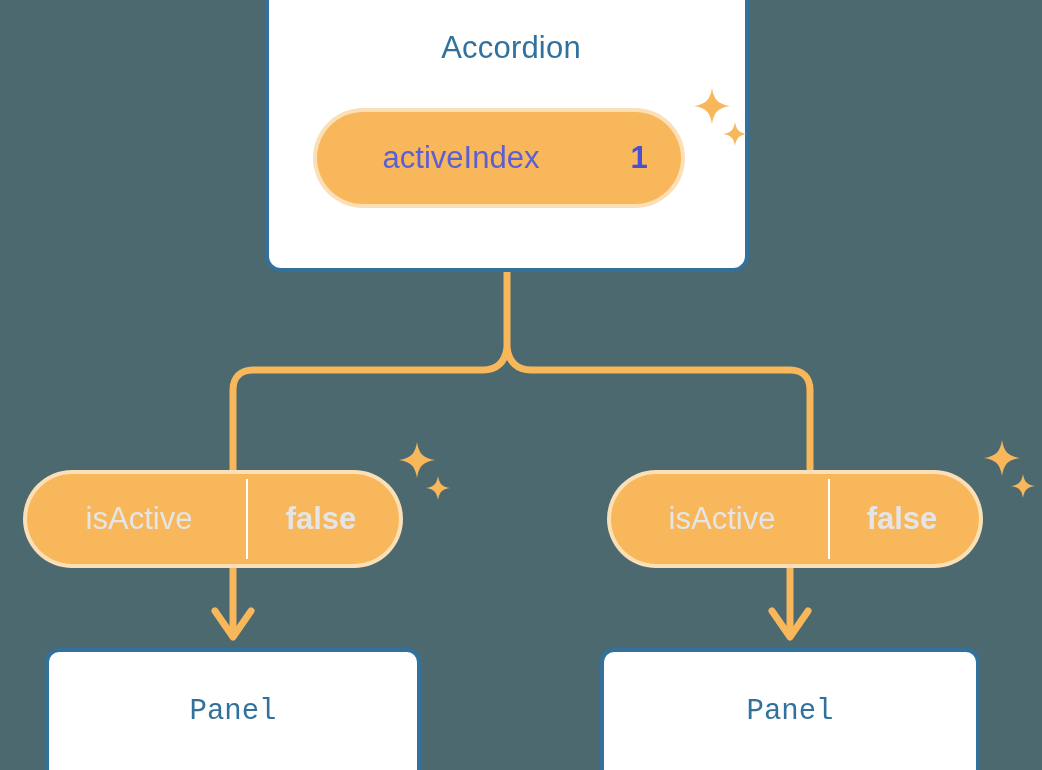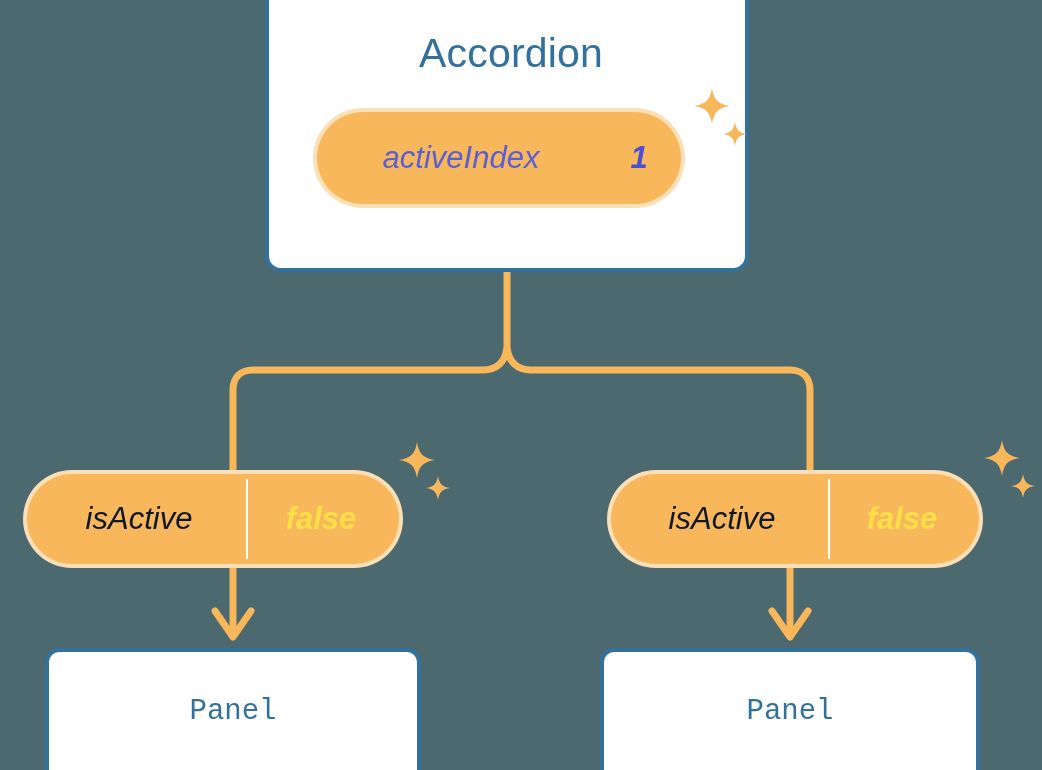--- a/index.html
+++ b/index.html
@@ -20,33 +20,32 @@
     position:absolute;
     background:#ffffff;
     border:4px solid #31719b;
     border-radius:16px;
     z-index:2;
   }
   #accordion-card{ left:265px; top:0px; width:484px; height:272px; border-top:none; border-radius:0 0 16px 16px; }
   .card-title{
     position:absolute; left:8px; right:0; top:30px;
     text-align:center;
-    font-size:41px;
+    font-size:31px;
     color:#31719b;
     letter-spacing:.2px;
   }
 
   
   .pill{
     position:absolute;
     display:flex;
     align-items:stretch;
     border-radius:999px;
     z-index:3;
-    font-style:italic;
   }
   
   .pill::before{
     content:"";
     position:absolute;
     left:-9px; top:-9px; right:-9px; bottom:-9px;
     border-radius:999px;
     background:#fbdfb6;
     z-index:-2;
   }
@@ -76,22 +75,22 @@
   }
   #state-pill .pill-val{
     flex:1 1 auto;
     border-left:2px solid #f8b75a;
     border-radius:0 999px 999px 0;
     font-size:31px; font-weight:bold; color:#4a4fd4;
   }
 
   
   .pill-purple{ background:#6366d8; }
-  .pill-purple .pill-key{ font-size:31px; color:#0f172a; border-radius:999px 0 0 999px; }
-  .pill-purple .pill-val{ font-size:31px; font-weight:bold; color:#fde047;
+  .pill-purple .pill-key{ font-size:31px; color:#e5e5e5; border-radius:999px 0 0 999px; }
+  .pill-purple .pill-val{ font-size:31px; font-weight:bold; color:#e5e5e5;
                           border-left:2px solid #ffffff; border-radius:0 999px 999px 0; }
 
   #left-pill{ left:32px; top:479px; width:362px; height:80px; }
   #left-pill .pill-key{ flex:0 0 214px; }
   #left-pill .pill-val{ flex:1 1 auto; }
 
   #right-pill{ left:616px; top:479px; width:358px; height:80px; }
   #right-pill .pill-key{ flex:0 0 212px; }
   #right-pill .pill-val{ flex:1 1 auto; }
 

